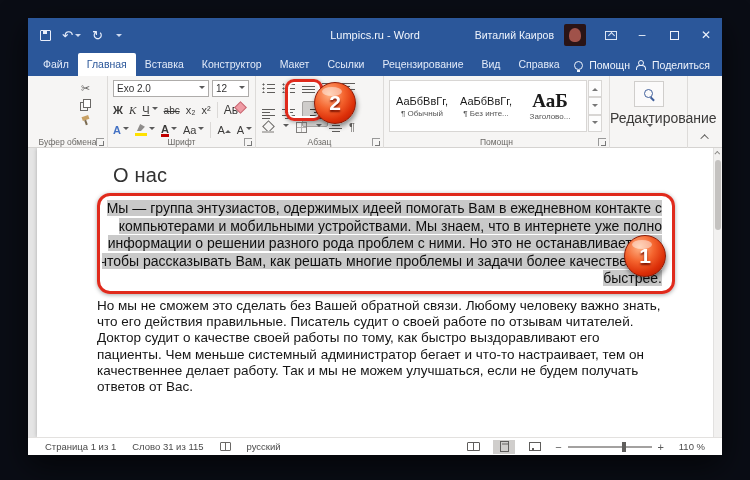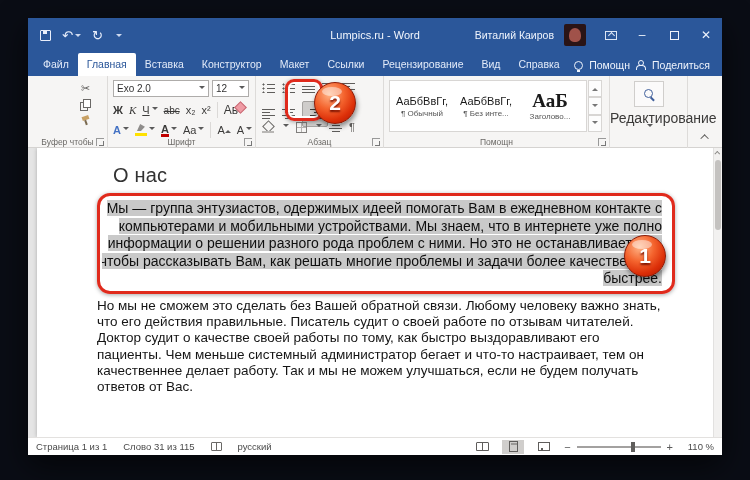--- a/index.html
+++ b/index.html
@@ -145,21 +145,21 @@
   .doc-h1{font-size:20px;font-weight:normal;color:#333;margin:2px 0 13px 16px;letter-spacing:.2px;}
   .p1{text-align:right;font-size:14px;line-height:17.6px;color:#0f0f0f;width:565px;}
   .p1 .sel{background:#c9c9c9;}
   .p2{margin-top:10px;font-size:13.5px;line-height:16.2px;color:#151515;width:565px;}
   .scrollbar{position:absolute;right:0;top:0;width:9px;height:100%;background:#f2f1f0;border-left:1px solid #e2e1e0;}
   .sb-up{position:absolute;top:0;left:0;right:0;height:10px;display:flex;align-items:center;justify-content:center;}
   .sb-up i{width:4px;height:4px;border-left:1.2px solid #8a8886;border-top:1.2px solid #8a8886;transform:rotate(45deg) translateY(1px);}
   .sb-thumb{position:absolute;top:12px;left:1px;width:6px;height:70px;background:#c4c2c0;border-radius:3px;}
 
   
-  .statusbar{position:relative;height:18px;background:#fff;border-top:1px solid #e3e1df;display:flex;align-items:center;font-size:9.5px;color:#4a4a4a;padding:0 8px;}
+  .statusbar{position:relative;height:18px;background:#fff;border-top:1px solid #e3e1df;display:flex;align-items:center;font-size:9.5px;color:#4a4a4a;padding:0 17px;}
   .sb-left{display:flex;align-items:center;gap:16px;}
   .book-ic{width:11px;height:9px;border:1px solid #6a6866;border-radius:1px;position:relative;}
   .book-ic::before{content:"";position:absolute;left:4.5px;top:0;width:1px;height:100%;background:#6a6866;}
   .sb-right{margin-left:auto;display:flex;align-items:center;gap:9px;}
   .view-btn{width:22px;height:14px;display:flex;align-items:center;justify-content:center;}
   .view-btn.active{background:#d0cecc;}
   .vb-read{width:13px;height:9px;border:1px solid #5f5d5b;border-radius:1px 1px 0 0;position:relative;}
   .vb-read::before{content:"";position:absolute;left:5.5px;top:0;width:1px;height:100%;background:#5f5d5b;}
   .vb-print{width:9px;height:11px;border:1px solid #5f5d5b;background:linear-gradient(#9b9997,#9b9997) 1px 1px/6px 2px no-repeat;}
   .vb-web{width:12px;height:9px;border:1px solid #5f5d5b;background:radial-gradient(circle,#5f5d5b 35%,transparent 40%) 1px 4px/4px 4px no-repeat;}
@@ -238,21 +238,21 @@
     </div>
 
     <div class="ribbon">
 
       <div class="group g-clipboard">
         <div class="small-col">
           <span class="sbtn">✂</span>
           <span class="copy-ic"></span>
           <span class="brush-ic"></span>
         </div>
-        <div class="gtitle">Буфер чтобы</div>
+        <div class="gtitle">Буфер обмена</div>
         <span class="launcher"></span>
       </div>
 
       <div class="group g-font">
         <div class="combo combo-name">
           <span>Exo 2.0</span>
             <i class="car"></i>
         </div>
         <div class="combo combo-size">
           <span>12</span>

